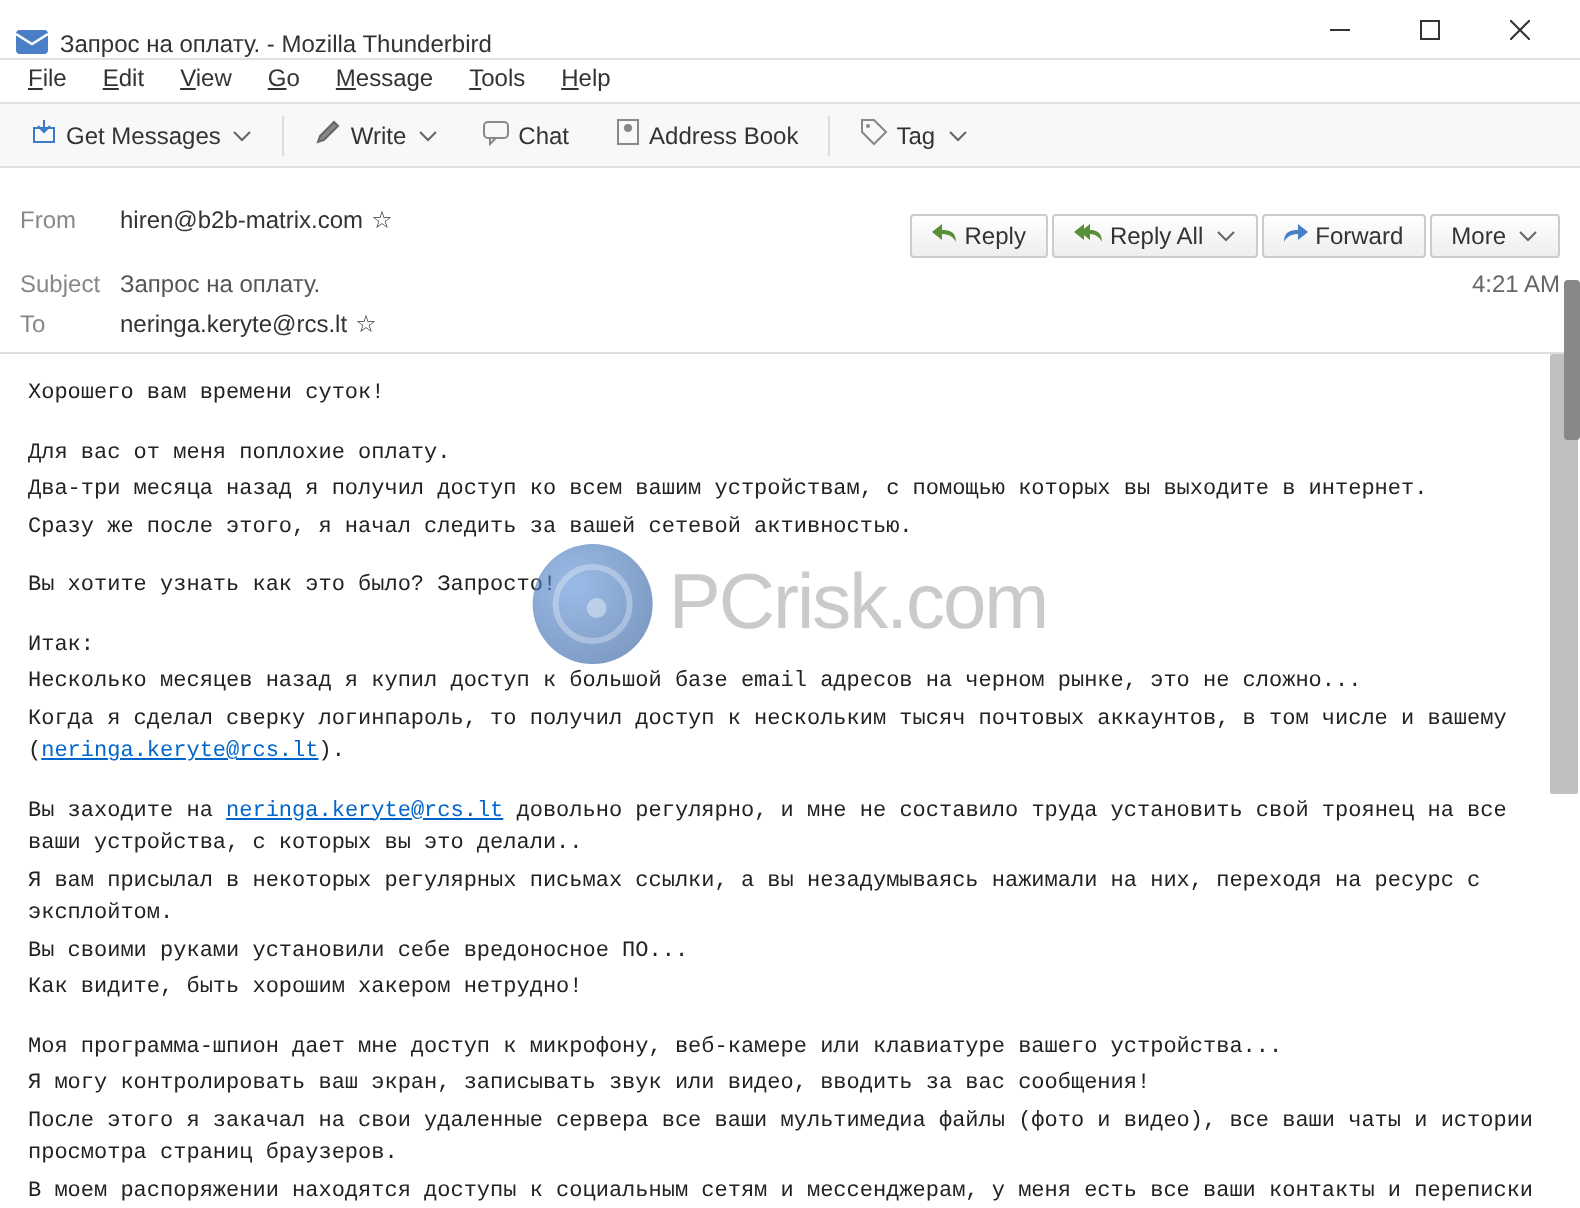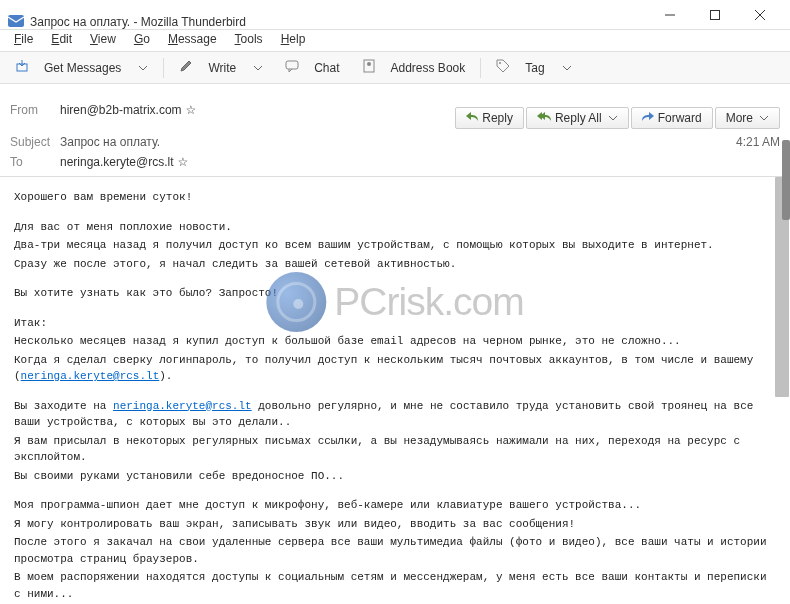--- a/index.html
+++ b/index.html
@@ -6,21 +6,21 @@
 body { font-family: "Segoe UI", Arial, sans-serif; font-size: 12px; background: #fff; width: 790px; height: 604px; overflow: hidden; position: relative; }
 .titlebar { height: 30px; background: #fff; display: flex; align-items: flex-end; padding: 0 8px; border-bottom: 1px solid #e0e0e0; }
 .titlebar-icon { width: 16px; height: 16px; margin-right: 6px; }
 .titlebar-title { flex: 1; font-size: 12px; color: #333; }
 .win-controls { display: flex; gap: 0; }
 .win-btn { width: 45px; height: 28px; display: flex; align-items: center; justify-content: center; cursor: pointer; }
 .menubar { height: 22px; display: flex; align-items: flex-start; padding: 0 6px; gap: 2px; border-bottom: 1px solid #e0e0e0; }
 .menu-item { padding: 2px 8px; font-size: 12px; color: #333; cursor: pointer; }
 .menu-item u { text-decoration: underline; }
 .toolbar { height: 32px; display: flex; align-items: center; padding: 0 6px; gap: 4px; border-bottom: 1px solid #e0e0e0; background: #f8f8f8; }
-.tool-btn { display: flex; align-items: center; gap: 15px; padding: 3px 8px; font-size: 12px; color: #333; cursor: pointer; border: 1px solid transparent; border-radius: 2px; }
+.tool-btn { display: flex; align-items: center; gap: 4px; padding: 3px 8px; font-size: 12px; color: #333; cursor: pointer; border: 1px solid transparent; border-radius: 2px; }
 .tool-sep { width: 1px; height: 20px; background: #ddd; margin: 0 2px; }
 .tool-dropdown { width: 10px; height: 10px; margin-left: 2px; }
 .header-section { border-bottom: 1px solid #ddd; background: #fff; padding: 4px 10px; }
 .header-row { display: flex; align-items: center; padding: 3px 0; font-size: 12px; }
 .header-label { color: #888; width: 50px; }
 .header-value { color: #333; }
 .header-subject { color: #555; font-weight: normal; }
 .header-time { margin-left: auto; color: #666; }
 .star { color: #333; margin-left: 4px; }
 .action-buttons { margin-left: auto; display: flex; gap: 2px; }
@@ -169,33 +169,34 @@
   <div class="header-row">
     <span class="header-label">To</span>
     <span class="header-value">neringa.keryte@rcs.lt</span>
     <span class="star">☆</span>
   </div>
 </div>
 
 <div class="message-area">
   <p>Хорошего вам времени суток!</p>
   <div class="spacer"></div>
-  <p>Для вас от меня поплохие новости.</p>
+  <p>Для вас от меня поплохие оплату.</p>
   <p>Два-три месяца назад я получил доступ ко всем вашим устройствам, с помощью которых вы выходите в интернет.</p>
   <p>Сразу же после этого, я начал следить за вашей сетевой активностью.</p>
   <div class="spacer"></div>
   <p>Вы хотите узнать как это было? Запросто!</p>
   <div class="spacer"></div>
   <p>Итак:</p>
   <p>Несколько месяцев назад я купил доступ к большой базе email адресов на черном рынке, это не сложно...</p>
   <p><span>Когда я сделал сверку логинпароль, то получил доступ к нескольким тысяч почтовых аккаунтов, в том числе и вашему (</span><a>neringa.keryte@rcs.lt</a><span>).</span></p>
   <div class="spacer"></div>
   <p><span>Вы заходите на </span><a>neringa.keryte@rcs.lt</a><span> довольно регулярно, и мне не составило труда установить свой троянец на все ваши устройства, с которых вы это делали..</span></p>
   <p>Я вам присылал в некоторых регулярных письмах ссылки, а вы незадумываясь нажимали на них, переходя на ресурс с эксплойтом.</p>
   <p>Вы своими руками установили себе вредоносное ПО...</p>
+  <p>Как видите, быть хорошим хакером нетрудно!</p>
   <div class="spacer"></div>
   <p>Моя программа-шпион дает мне доступ к микрофону, веб-камере или клавиатуре вашего устройства...</p>
   <p>Я могу контролировать ваш экран, записывать звук или видео, вводить за вас сообщения!</p>
   <p>После этого я закачал на свои удаленные сервера все ваши мультимедиа файлы (фото и видео), все ваши чаты и истории просмотра страниц браузеров.</p>
   <p>В моем распоряжении находятся доступы к социальным сетям и мессенджерам, у меня есть все ваши контакты и переписки с ними...</p>
 
   <div class="scrollbar-thumb" style="position:absolute; right:1px; top:0; width:14px; height:220px; background:#c0c0c0;"></div>
 </div>
 
 <div class="watermark">

